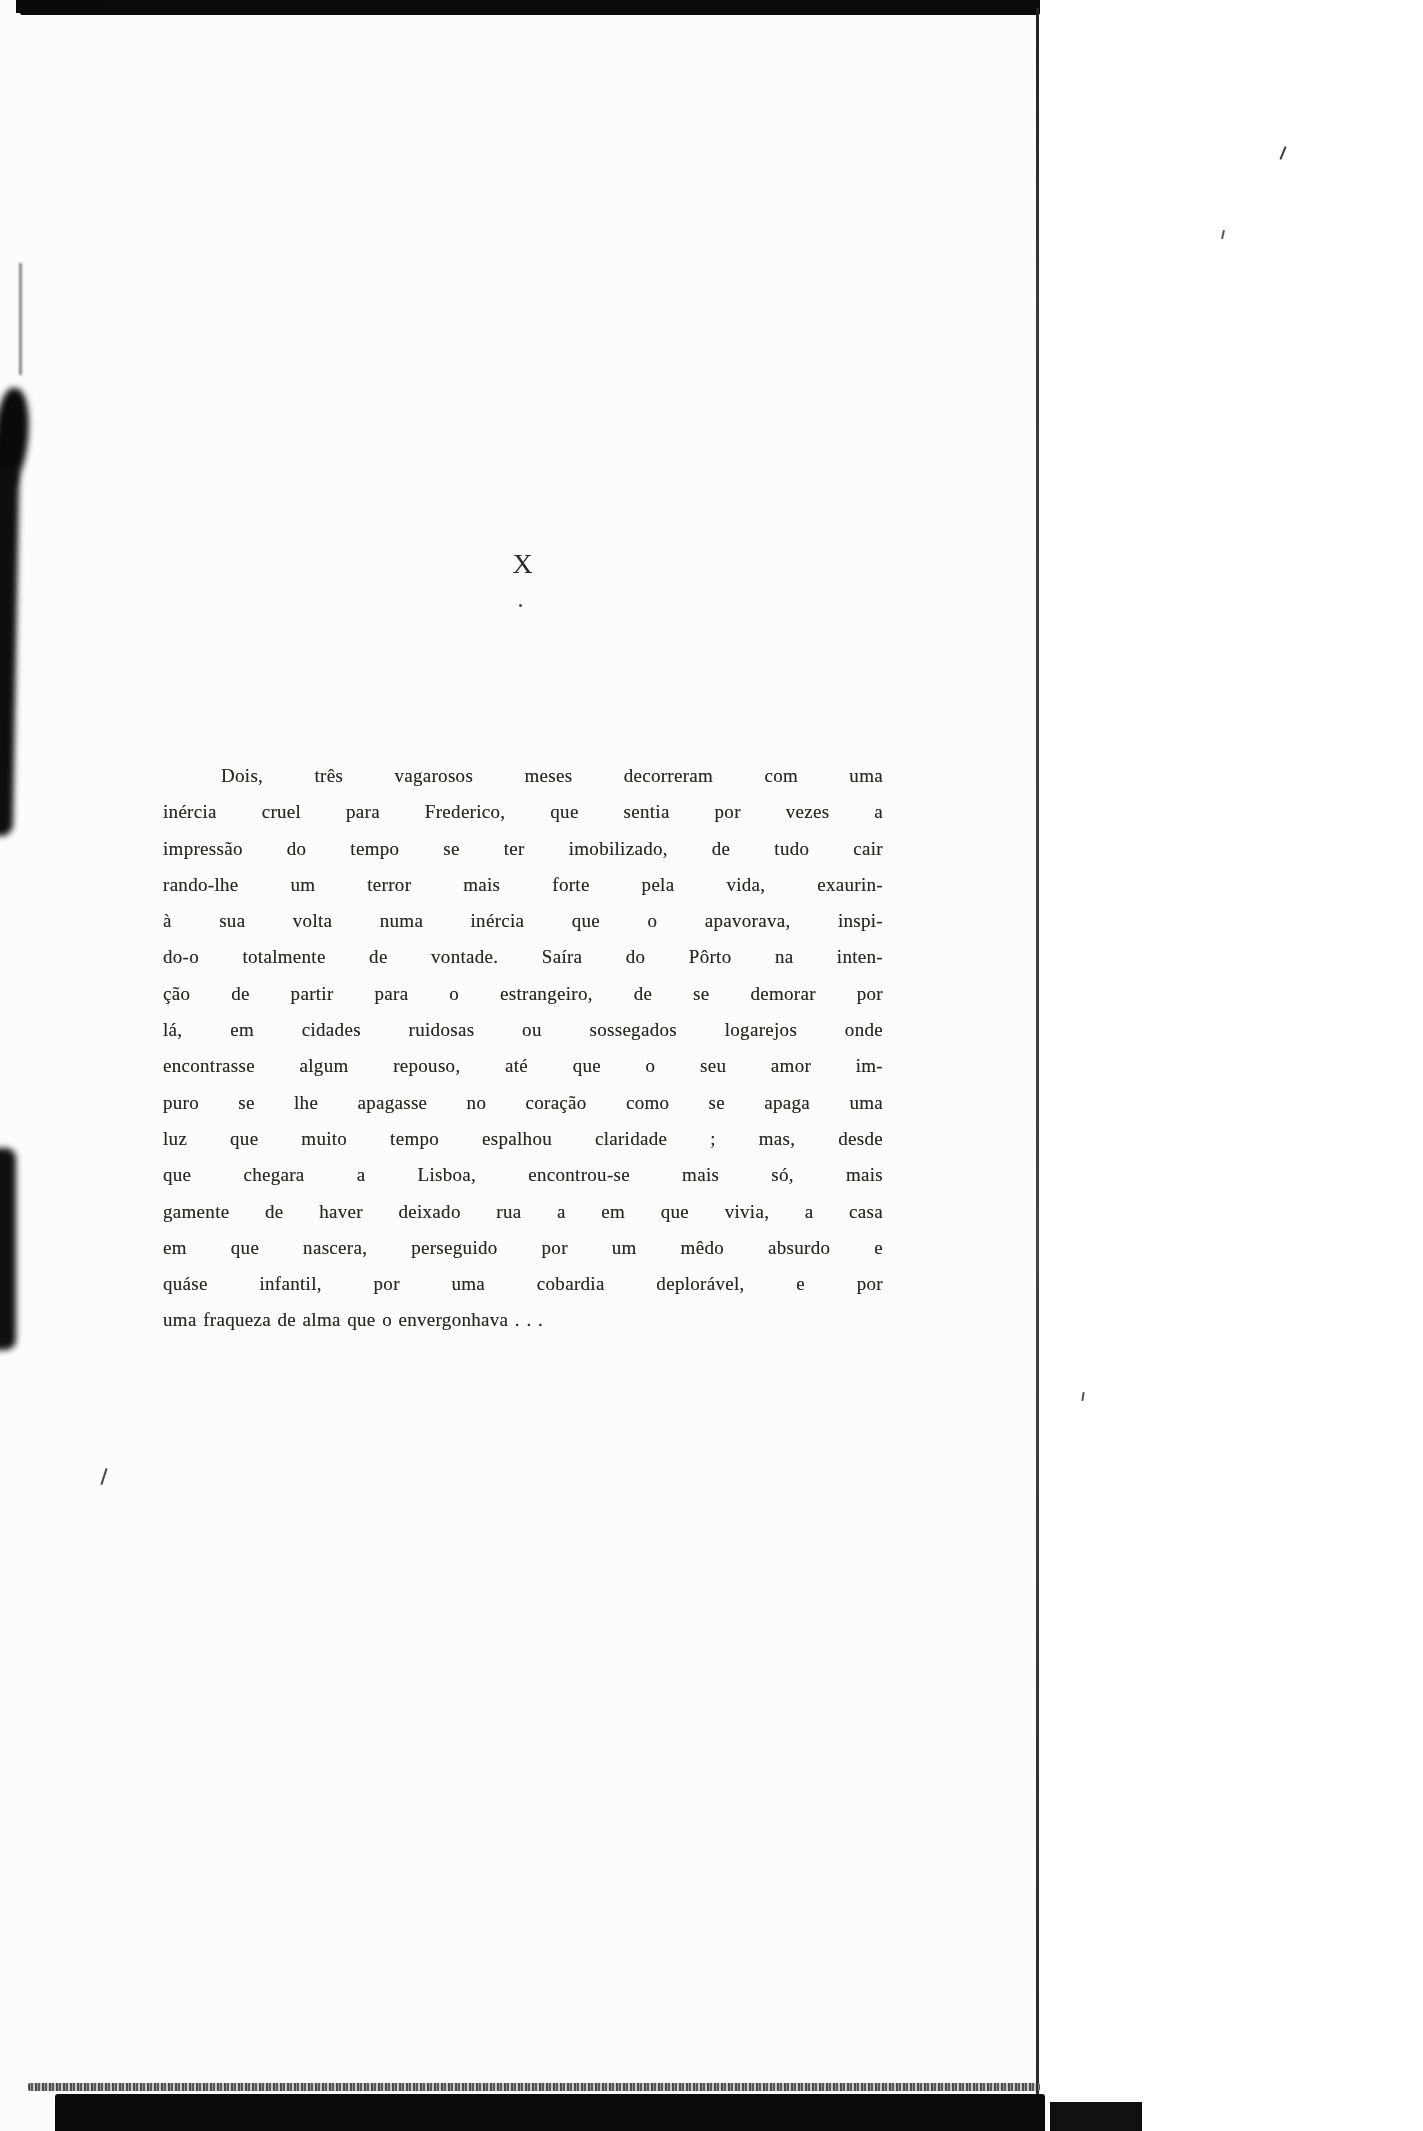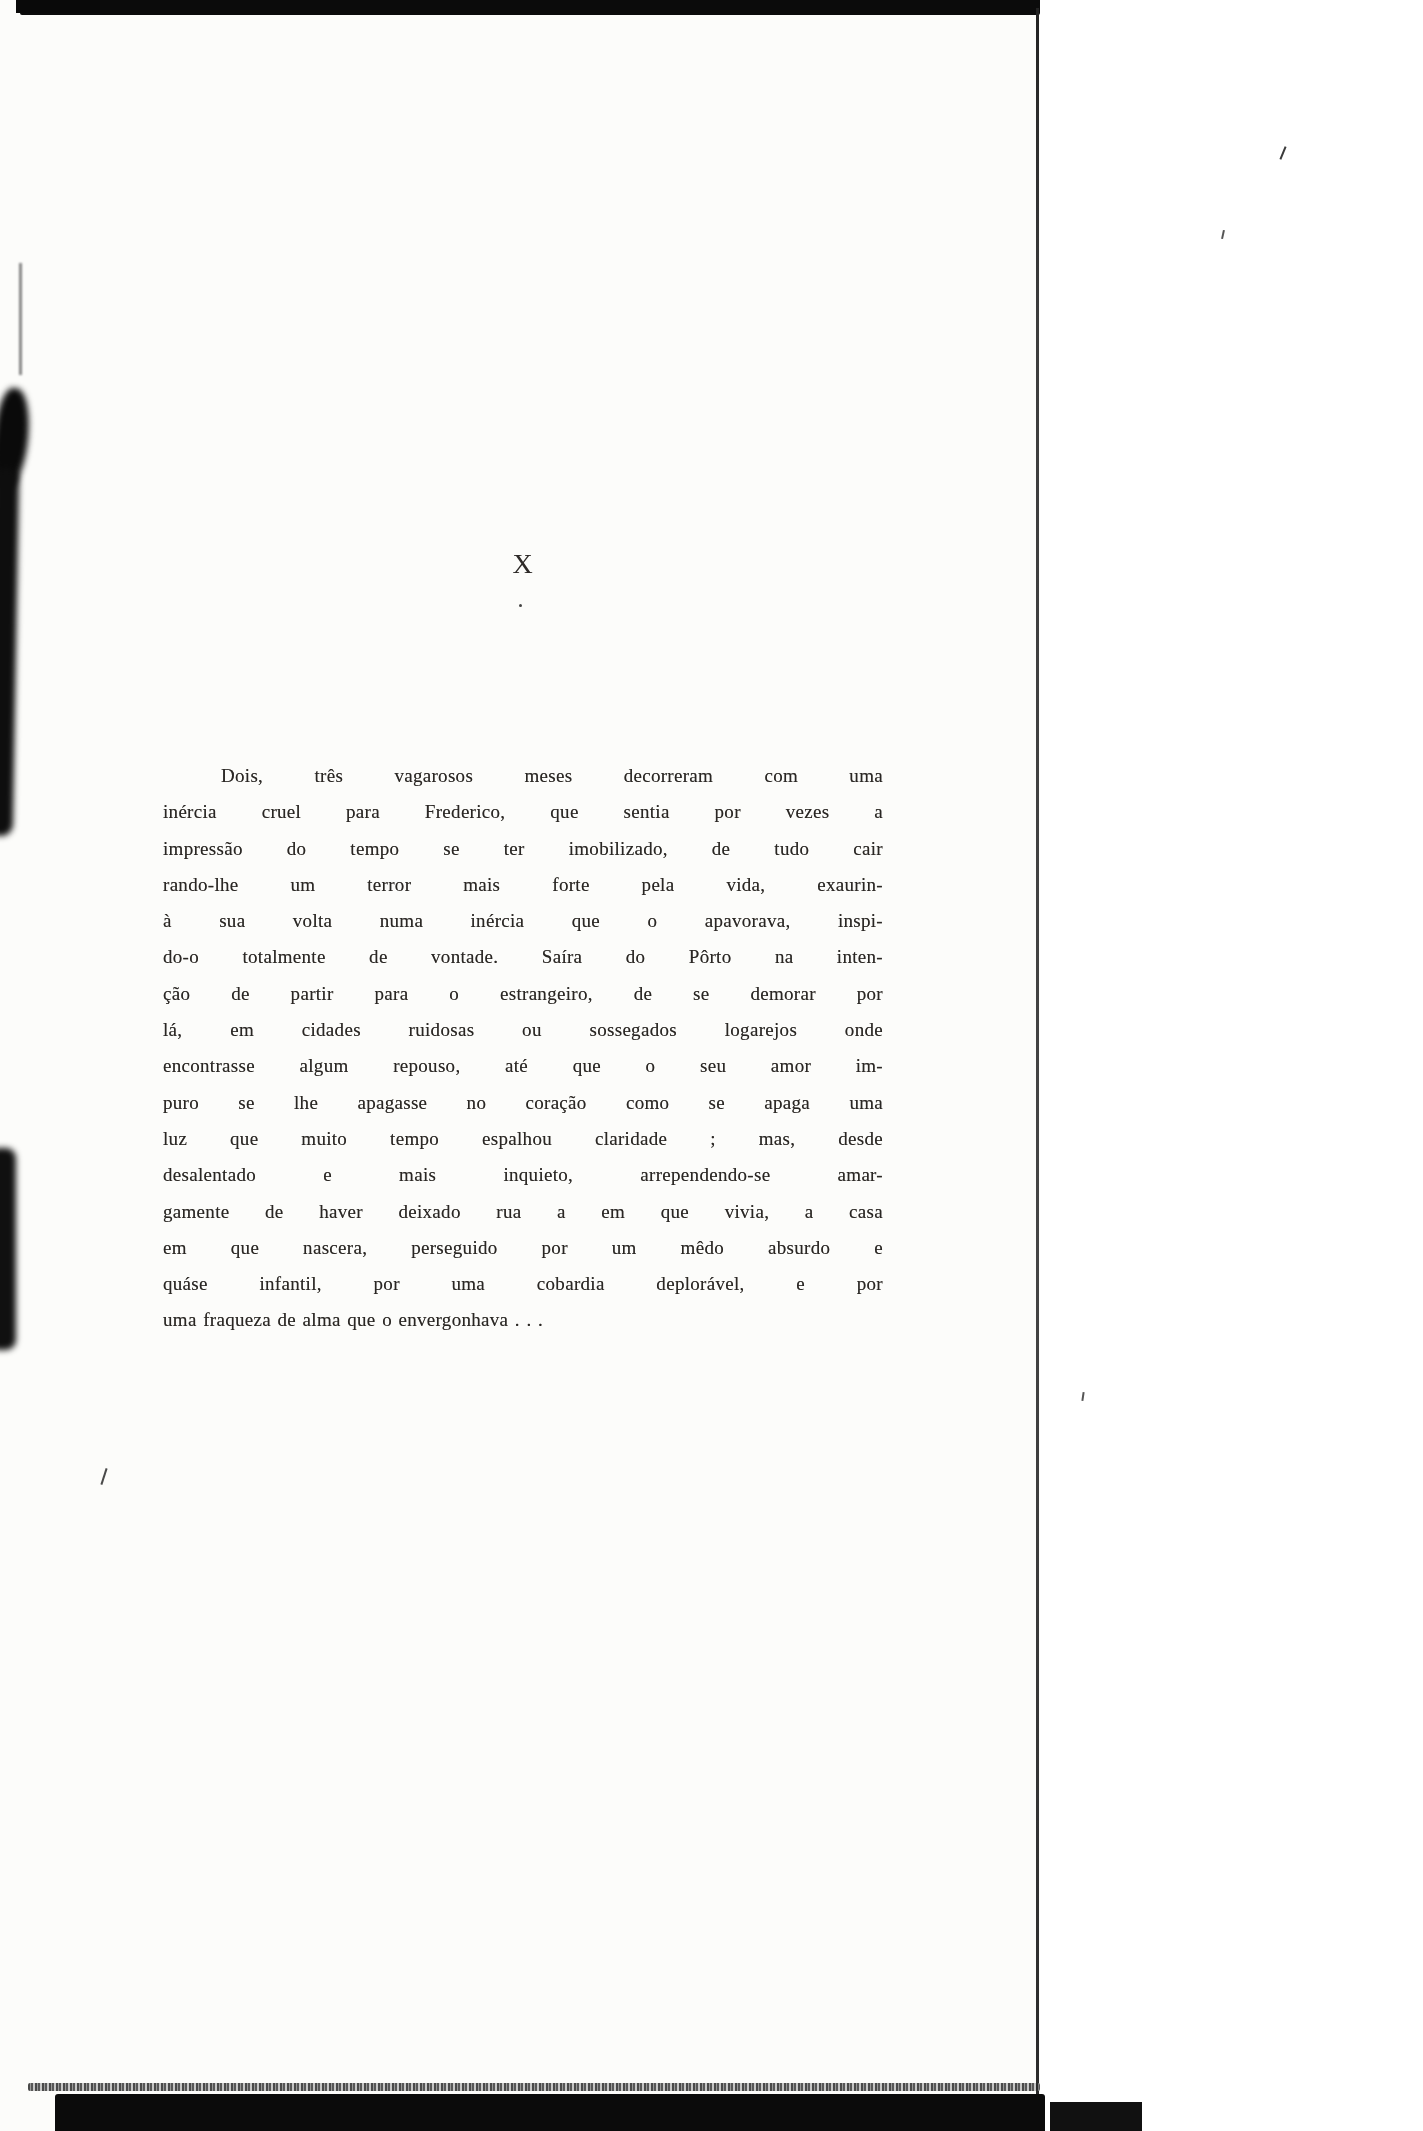--- a/index.html
+++ b/index.html
@@ -133,19 +133,19 @@
     <div class="line">inércia cruel para Frederico, que sentia por vezes a</div>
     <div class="line">impressão do tempo se ter imobilizado, de tudo cair</div>
     <div class="line">rando-lhe um terror mais forte pela vida, exaurin-</div>
     <div class="line">à sua volta numa inércia que o apavorava, inspi-</div>
     <div class="line">do-o totalmente de vontade. Saíra do Pôrto na inten-</div>
     <div class="line">ção de partir para o estrangeiro, de se demorar por</div>
     <div class="line">lá, em cidades ruidosas ou sossegados logarejos onde</div>
     <div class="line">encontrasse algum repouso, até que o seu amor im-</div>
     <div class="line">puro se lhe apagasse no coração como se apaga uma</div>
     <div class="line">luz que muito tempo espalhou claridade ; mas, desde</div>
-    <div class="line">desalentado e mais inquieto, arrependendo-se amar-</div>
+    <div class="line">que chegara a Lisboa, encontrou-se mais só, mais</div>
     <div class="line">gamente de haver deixado rua a em que vivia, a casa</div>
     <div class="line">em que nascera, perseguido por um mêdo absurdo e</div>
     <div class="line">quáse infantil, por uma cobardia deplorável, e por</div>
     <div class="line last">uma fraqueza de alma que o envergonhava . . .</div>
   </div>
 </div>
 
 </body></html>

